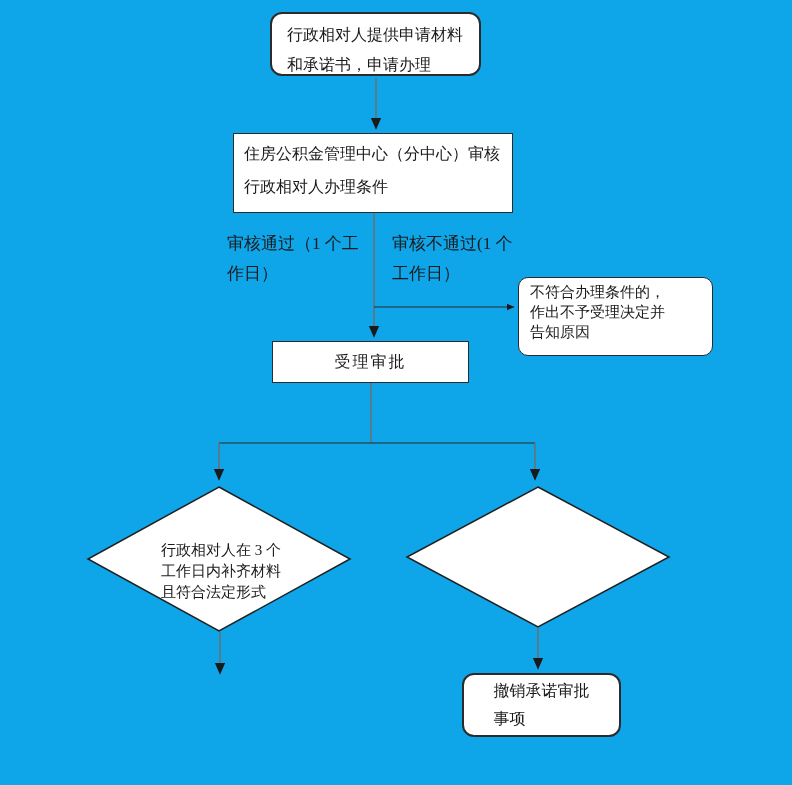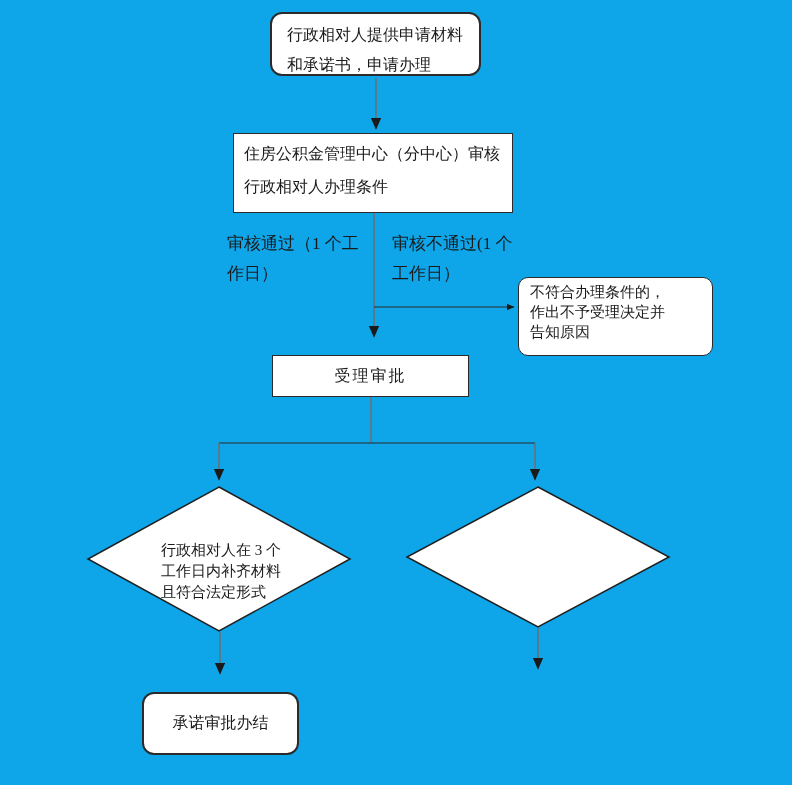--- a/index.html
+++ b/index.html
@@ -34,21 +34,20 @@
     border: 2px solid #2b2b2b;
     border-radius: 12px;
   }
   .node.rect {
     border: 1.5px solid #2b2b2b;
   }
   .node.center {
     display: flex;
     align-items: center;
     justify-content: center;
-    margin-top: 14px;
   }
   .start-node {
     left: 270px; top: 12px; width: 211px; height: 64px;
     padding: 6px 6px 0 15px; line-height: 30px;
   }
   .review-node {
     left: 233px; top: 133px; width: 280px; height: 80px;
     padding: 3px 8px 0 10px; line-height: 33px;
   }
   .edge-label {
@@ -138,16 +137,17 @@
 作出不予受理决定并
 告知原因</div>
 
   <div class="node rect center accept-node">受理审批</div>
 
   <div class="diamond-text diamond-text-left">行政相对人在 3 个
 工作日内补齐材料
 且符合法定形式</div>
 
 
-  <div class="node rounded center end-left-node">承诺审批办结</div>
 
+  <div class="node rounded center end-right-node">撤销承诺审批
+事项</div>
 
 </div>
 
 </body></html>

